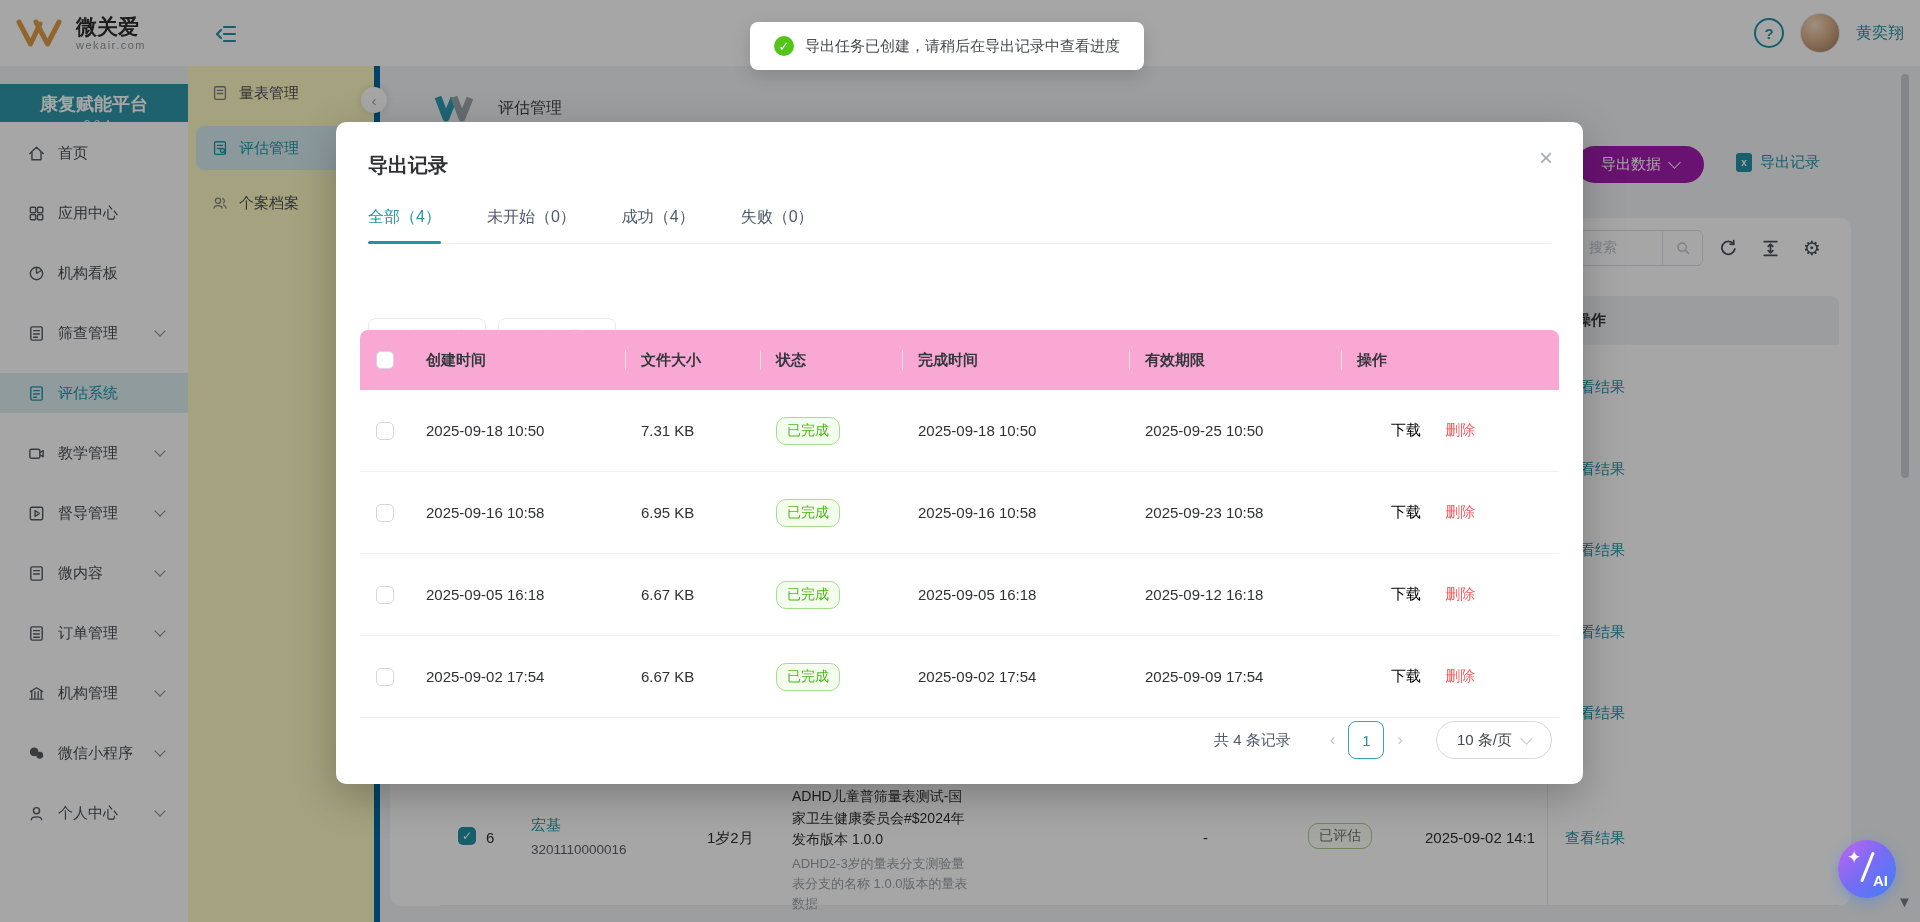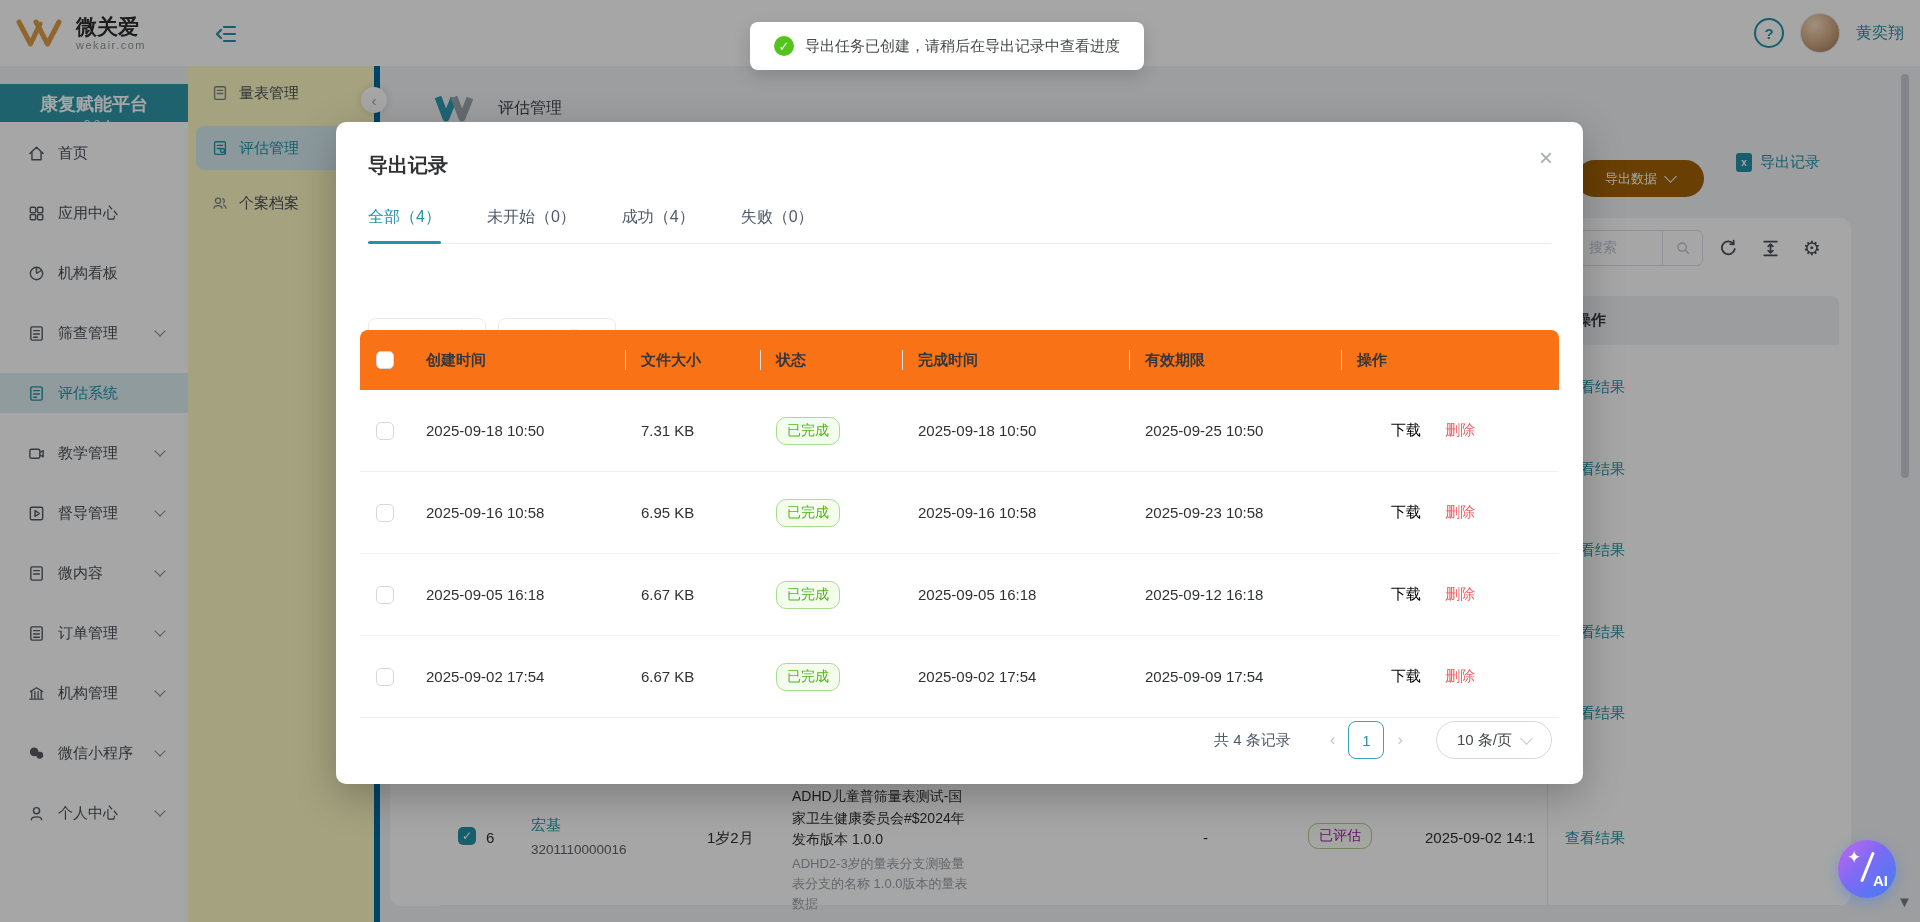--- a/index.html
+++ b/index.html
@@ -42,22 +42,22 @@
   .sub-item .ico{width:19px;height:19px;margin-right:10px;color:#7a8087;display:flex;align-items:center;justify-content:center}
   .sub-item .ico svg{width:18px;height:18px}
   .sub-item.active{background:#d8ecf0;color:#2493a8}
   .sub-item.active .ico{color:#2493a8}
   .collapse-circle{position:absolute;left:361px;top:87px;width:26px;height:26px;border-radius:50%;background:#fff;
     box-shadow:0 0 8px rgba(0,0,0,.14);color:#9aa0a6;display:grid;place-items:center;font-size:15px;z-index:4;cursor:pointer}
   
   .content-bg{position:absolute;left:374px;top:66px;right:0;bottom:0;background:#f1f3f5}
   .page-head{position:absolute;left:434px;top:94px;display:flex;align-items:center;gap:18px}
   .page-title{font-size:16px;color:#3f4347}
-  .btn-export-data{position:absolute;left:1576px;top:160px;width:128px;height:37px;background:#a16207;border-radius:19px;
-    color:#fff;font-size:13px;display:flex;align-items:center;justify-content:center;gap:9px;cursor:pointer}
+  .btn-export-data{position:absolute;left:1576px;top:146px;width:128px;height:37px;background:#a21caf;border-radius:19px;
+    color:#fff;font-size:15px;display:flex;align-items:center;justify-content:center;gap:9px;cursor:pointer}
   .wchev{width:8px;height:8px;border-right:1.7px solid #fff;border-bottom:1.7px solid #fff;transform:rotate(45deg);margin-top:-4px}
   .export-records-link{position:absolute;left:1736px;top:153px;display:flex;align-items:center;gap:8px;color:#2493a8;font-size:15px;cursor:pointer}
   .xls-icon{width:16px;height:19px;background:#2493a8;border-radius:3px;color:#fff;font-size:10px;font-weight:bold;
     display:grid;place-items:center}
   .card{position:absolute;left:390px;top:218px;width:1461px;height:688px;background:#fff;border-radius:12px}
   .search-input{position:absolute;left:1500px;top:230px;width:163px;height:36px;border:1px solid #dcdfe6;
     border-radius:6px 0 0 6px;color:#bfc4cc;font-size:14px;display:flex;align-items:center;padding-left:88px;box-sizing:border-box;background:#fff}
   .search-btn{position:absolute;left:1662px;top:230px;width:41px;height:36px;border:1px solid #dcdfe6;border-radius:0 6px 6px 0;
     display:grid;place-items:center;color:#c0c4cc;box-sizing:border-box;cursor:pointer;background:#fff}
   .tool-ico{position:absolute;top:236px;width:24px;height:24px;color:#4a4f55;cursor:pointer;display:grid;place-items:center}
@@ -71,21 +71,21 @@
   .checkbox-checked{position:absolute;left:458px;top:827px;width:18px;height:18px;background:#2493a8;border-radius:5px;
     color:#fff;font-size:12px;display:grid;place-items:center;cursor:pointer}
   .bg-index{position:absolute;left:486px;top:829px;font-size:15px;color:#303133}
   .bg-name{position:absolute;left:531px;top:816px;font-size:15px;color:#2493a8;cursor:pointer}
   .bg-id{position:absolute;left:531px;top:842px;font-size:13.5px;color:#606266}
   .bg-age{position:absolute;left:707px;top:829px;font-size:15px;color:#303133}
   .bg-scale{position:absolute;left:792px;top:786px;width:178px}
   .bg-scale-name{font-size:14px;color:#303133;line-height:21.5px}
   .bg-scale-desc{font-size:13px;color:#9aa0a6;line-height:20px;margin-top:3px}
   .bg-dash{position:absolute;left:1203px;top:829px;font-size:15px;color:#303133}
-  .badge-eval{position:absolute;left:1308px;top:823px;padding:3px 10px;border:1px solid #b3cc8b;color:#a21caf;
+  .badge-eval{position:absolute;left:1308px;top:823px;padding:3px 10px;border:1px solid #b3cc8b;color:#737373;
     background:#fcfff7;border-radius:10px;font-size:14px}
   .bg-time{position:absolute;left:1425px;top:829px;width:120px;overflow:hidden;white-space:nowrap;font-size:15px;color:#303133}
   .bg-view-bottom{position:absolute;left:1565px;top:829px}
   .bg-hr{position:absolute;left:440px;top:905px;width:1399px;height:1px;background:#ececec}
   .scrollbar{position:absolute;left:1901px;top:74px;width:8px;height:404px;background:#c9ccd2;border-radius:4px;cursor:pointer}
   
   .overlay{position:absolute;inset:0;background:rgba(0,0,0,.35);z-index:50}
   .toast{position:absolute;left:750px;top:22px;height:48px;z-index:80;background:#fff;border-radius:8px;
     box-shadow:0 6px 18px rgba(0,0,0,.15);display:flex;align-items:center;gap:11px;padding:0 24px;font-size:15px;color:#46494d}
   .toast-check{width:20px;height:20px;border-radius:50%;background:#52c41a;color:#fff;font-size:13px;display:grid;place-items:center}
@@ -96,21 +96,21 @@
   .tabs{position:absolute;left:32px;top:84px;right:32px;border-bottom:1px solid #ebedf0;display:flex;gap:46px;padding-bottom:15px}
   .tab{font-size:16px;color:#4e5969;position:relative;cursor:pointer;line-height:22px}
   .tab.active{color:#2493a8;font-weight:400}
   .tab.active::after{content:"";position:absolute;left:0;right:0;bottom:-16px;height:3px;background:#2493a8;border-radius:2px}
   .batch-btns{position:absolute;left:32px;top:196px;display:flex;gap:12px}
   .batch-btn{height:38px;padding:0 18px;border:1px solid #e8eaec;border-radius:8px;background:#fff;color:#c9cdd4;
     font-size:14px;display:flex;align-items:center;gap:8px;cursor:not-allowed}
   .batch-btn svg{width:16px;height:16px}
   .mtable{position:absolute;left:24px;top:208px;width:1199px}
   .mrow{display:grid;grid-template-columns:50px 215px 135px 142px 227px 212px auto;align-items:center}
-  .mhead{height:60px;background:#f97316;border-radius:8px 8px 0 0;font-weight:bold;color:#33373c;font-size:15px}
+  .mhead{height:60px;background:#f9a8d4;border-radius:8px 8px 0 0;font-weight:bold;color:#33373c;font-size:15px}
   .cell{padding-left:16px}
   .hcell{position:relative;height:60px;display:flex;align-items:center}
   .hcell + .hcell::before{content:"";position:absolute;left:0;top:20px;height:20px;width:1px;background:#dde1e6}
   .cbcell{display:grid;place-items:center;padding:0}
   .checkbox{width:16px;height:16px;border:1px solid #d4d7de;border-radius:5px;background:#fff;cursor:pointer}
   .mbody .mrow{height:81px;border-bottom:1px solid #f0f0f0;font-size:15px;color:#303133}
   .badge-done{display:inline-block;padding:4px 10px;border:1px solid #a9dd8e;background:#f4fced;color:#4fb61c;
     border-radius:10px;font-size:14px}
   .opcell{padding-left:50px}
   .link-dl{color:#000000;margin-right:20px;cursor:pointer;text-decoration:none;font-size:15px}

